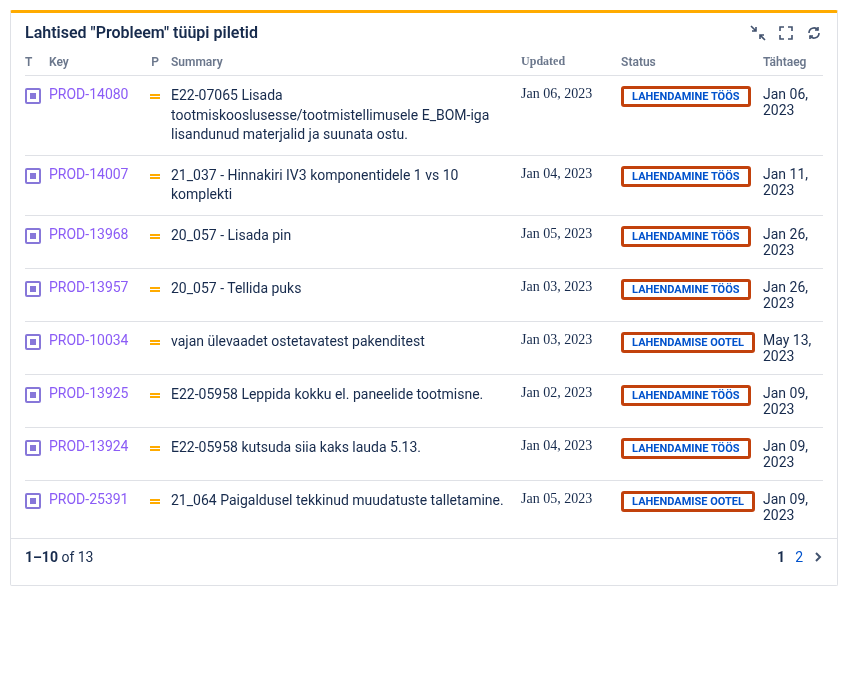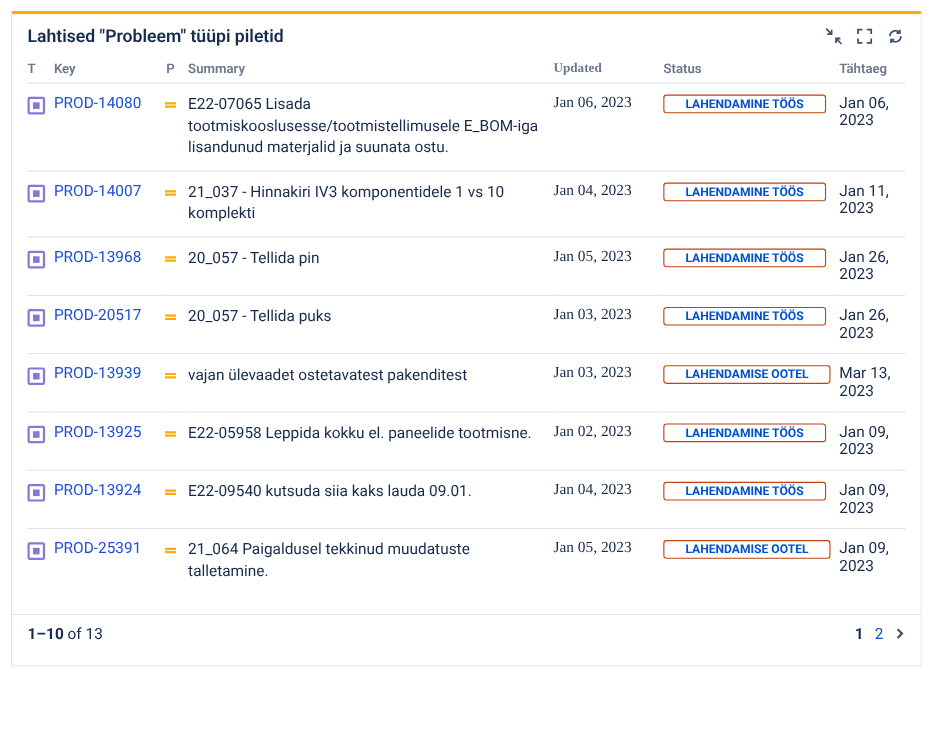--- a/index.html
+++ b/index.html
@@ -80,51 +80,51 @@
     justify-content: center;
     margin-top: 2px;
   }
   .type-icon::after {
     content: "";
     width: 6px;
     height: 6px;
     background: #8777D9;
   }
   .key-link {
-    color: #1d4ed8;
+    color: #8b5cf6;
     text-decoration: none;
   }
   .prio {
     display: inline-block;
     margin-top: 2px;
   }
   .prio-medium svg line { stroke: #FFAB00; stroke-width: 2; }
   .prio-high svg path { stroke: #DE350B; stroke-width: 2; fill: none; }
   .summary-link {
     color: #172B4D;
     text-decoration: none;
     line-height: 1.4;
   }
   .status-badge {
     display: inline-block;
-    border: 1px solid #c2410c;
+    border: 3px solid #c2410c;
     color: #0052CC;
     font-size: 11px;
     font-weight: 700;
-    padding: 1px 19px;
+    padding: 1px 8px;
     border-radius: 3px;
     white-space: nowrap;
   }
   .footer {
     display: flex;
     justify-content: space-between;
     align-items: center;
     padding: 10px 14px 4px 14px;
     border-top: 1px solid #DFE1E6;
-    margin-top: 18px;
+    margin-top: 5px;
   }
   .footer .count { font-size: 14px; color: #172B4D; }
   .footer .count b { font-weight: 700; }
   .pager { display: flex; align-items: center; gap: 10px; }
   .pager .pg { font-size: 14px; cursor: pointer; }
   .pager .current { font-weight: 700; color: #172B4D; }
   .pager .other { color: #0052CC; }
   .pager .next { color: #42526E; font-weight: 700; cursor: pointer; }
   .refresh-row {
     display: flex;
@@ -206,52 +206,52 @@
         </tr>
         <tr>
           <td class="col-t">
             <div class="type-icon"></div>
           </td>
           <td class="col-key"><a href="#" class="key-link">PROD-13968</a></td>
           <td class="col-p"><span class="prio prio-medium"><svg width="14" height="10" viewBox="0 0 14 10">
                 <line x1="2" y1="4" x2="12" y2="4"></line>
                 <line x1="2" y1="7" x2="12" y2="7"></line>
               </svg></span></td>
-          <td class="col-summary"><a href="#" class="summary-link">20_057 - Tellida pin</a></td>
+          <td class="col-summary"><a href="#" class="summary-link">20_057 - Lisada pin</a></td>
           <td class="col-updated">Jan 05, 2023</td>
           <td class="col-status"><span class="status-badge">LAHENDAMINE TÖÖS</span></td>
           <td class="col-due">Jan 26, 2023</td>
         </tr>
         <tr>
           <td class="col-t">
             <div class="type-icon"></div>
           </td>
-          <td class="col-key"><a href="#" class="key-link">PROD-20517</a></td>
+          <td class="col-key"><a href="#" class="key-link">PROD-13957</a></td>
           <td class="col-p"><span class="prio prio-medium"><svg width="14" height="10" viewBox="0 0 14 10">
                 <line x1="2" y1="4" x2="12" y2="4"></line>
                 <line x1="2" y1="7" x2="12" y2="7"></line>
               </svg></span></td>
           <td class="col-summary"><a href="#" class="summary-link">20_057 - Tellida puks</a></td>
           <td class="col-updated">Jan 03, 2023</td>
           <td class="col-status"><span class="status-badge">LAHENDAMINE TÖÖS</span></td>
           <td class="col-due">Jan 26, 2023</td>
         </tr>
         <tr>
           <td class="col-t">
             <div class="type-icon"></div>
           </td>
-          <td class="col-key"><a href="#" class="key-link">PROD-13939</a></td>
+          <td class="col-key"><a href="#" class="key-link">PROD-10034</a></td>
           <td class="col-p"><span class="prio prio-medium"><svg width="14" height="10" viewBox="0 0 14 10">
                 <line x1="2" y1="4" x2="12" y2="4"></line>
                 <line x1="2" y1="7" x2="12" y2="7"></line>
               </svg></span></td>
           <td class="col-summary"><a href="#" class="summary-link">vajan ülevaadet ostetavatest pakenditest</a></td>
           <td class="col-updated">Jan 03, 2023</td>
           <td class="col-status"><span class="status-badge">LAHENDAMISE OOTEL</span></td>
-          <td class="col-due">Mar 13, 2023</td>
+          <td class="col-due">May 13, 2023</td>
         </tr>
         <tr>
           <td class="col-t">
             <div class="type-icon"></div>
           </td>
           <td class="col-key"><a href="#" class="key-link">PROD-13925</a></td>
           <td class="col-p"><span class="prio prio-medium"><svg width="14" height="10" viewBox="0 0 14 10">
                 <line x1="2" y1="4" x2="12" y2="4"></line>
                 <line x1="2" y1="7" x2="12" y2="7"></line>
               </svg></span></td>
@@ -262,21 +262,21 @@
         </tr>
         <tr>
           <td class="col-t">
             <div class="type-icon"></div>
           </td>
           <td class="col-key"><a href="#" class="key-link">PROD-13924</a></td>
           <td class="col-p"><span class="prio prio-medium"><svg width="14" height="10" viewBox="0 0 14 10">
                 <line x1="2" y1="4" x2="12" y2="4"></line>
                 <line x1="2" y1="7" x2="12" y2="7"></line>
               </svg></span></td>
-          <td class="col-summary"><a href="#" class="summary-link">E22-09540 kutsuda siia kaks lauda 09.01.</a></td>
+          <td class="col-summary"><a href="#" class="summary-link">E22-05958 kutsuda siia kaks lauda 5.13.</a></td>
           <td class="col-updated">Jan 04, 2023</td>
           <td class="col-status"><span class="status-badge">LAHENDAMINE TÖÖS</span></td>
           <td class="col-due">Jan 09, 2023</td>
         </tr>
         <tr>
           <td class="col-t">
             <div class="type-icon"></div>
           </td>
           <td class="col-key"><a href="#" class="key-link">PROD-25391</a></td>
           <td class="col-p"><span class="prio prio-medium"><svg width="14" height="10" viewBox="0 0 14 10">

